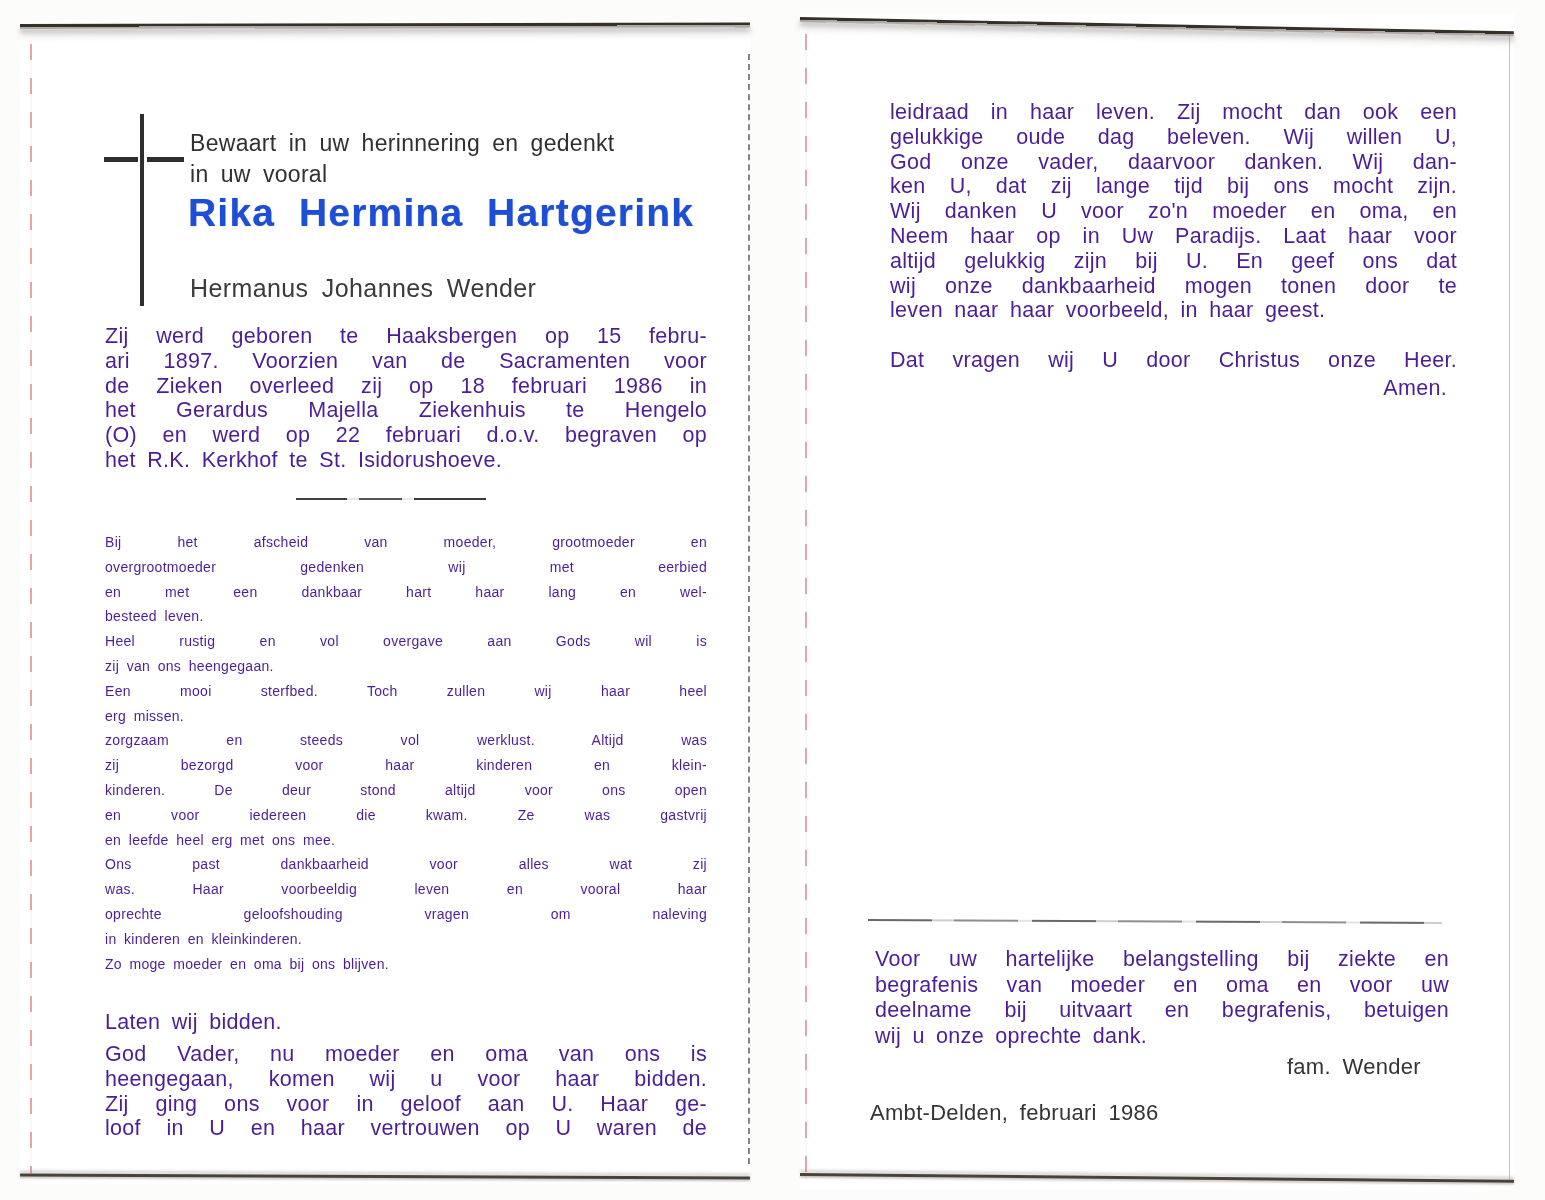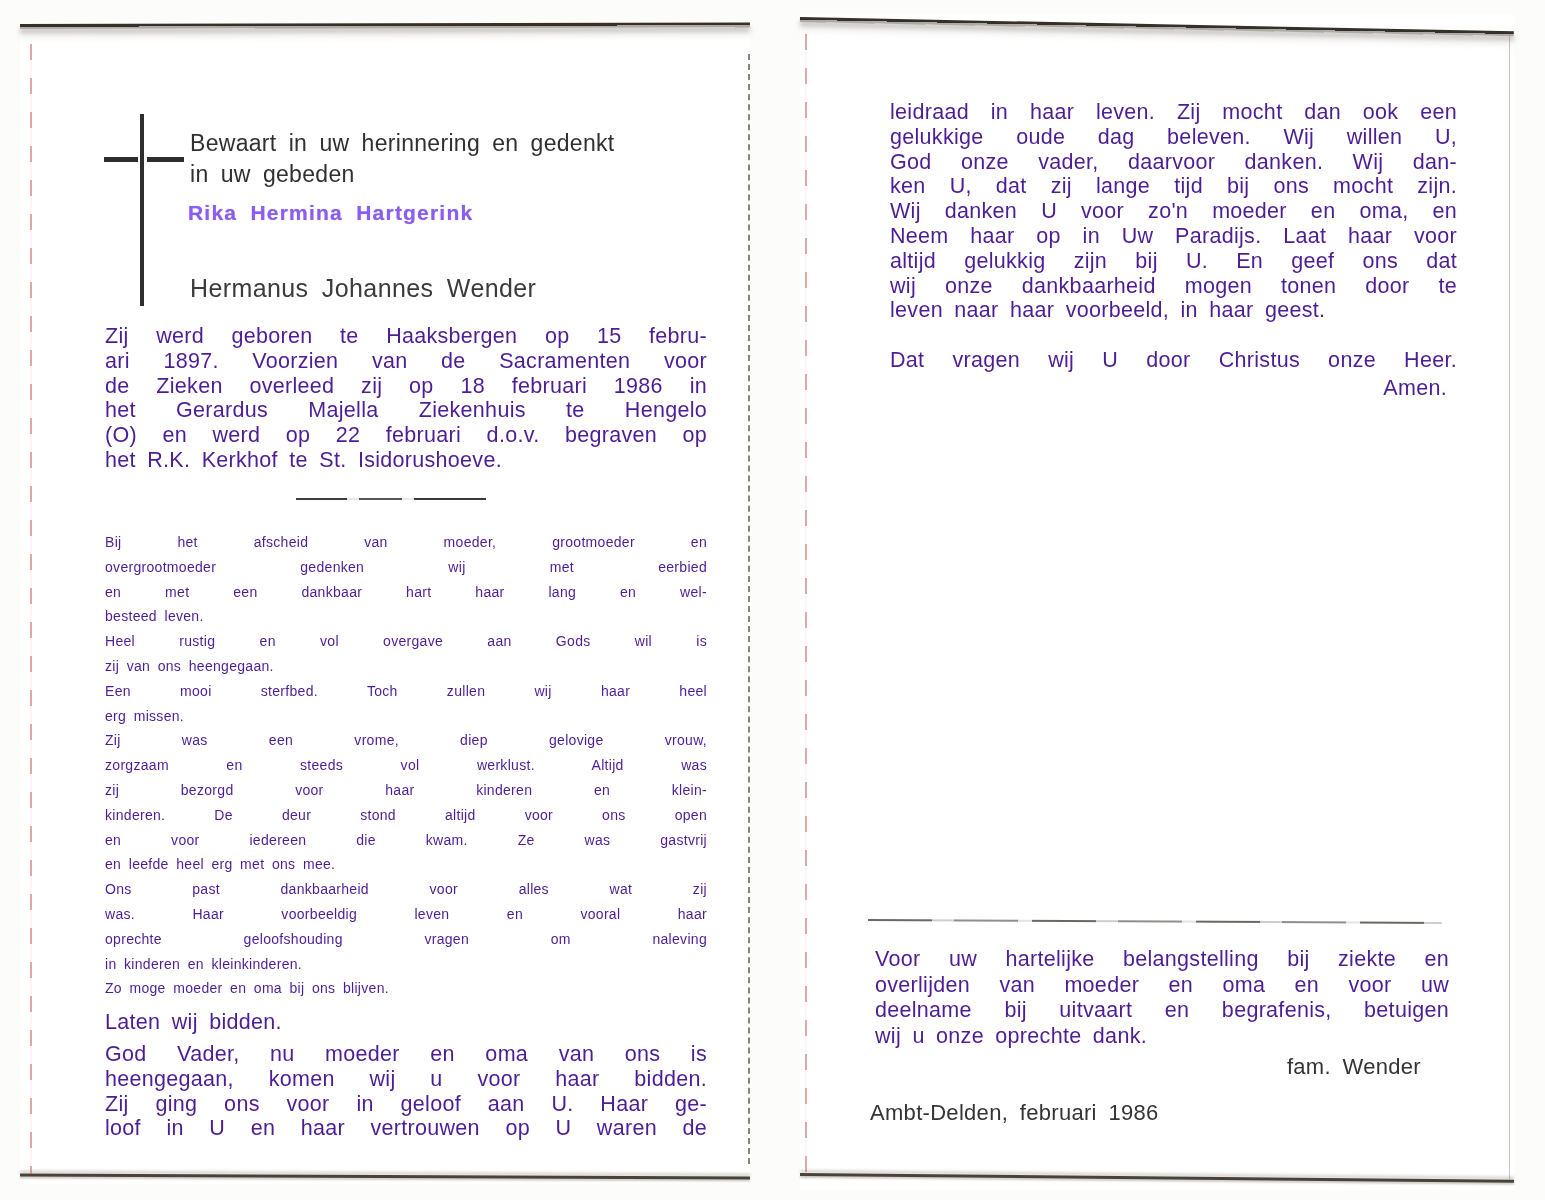--- a/index.html
+++ b/index.html
@@ -39,22 +39,22 @@
   .cross .h1{position:absolute;left:84px;top:133px;width:34px;height:5px;background:#2e2e2e;}
   .cross .h2{position:absolute;left:127px;top:133px;width:37px;height:5px;background:#2e2e2e;}
 
   
   .txt{position:absolute;letter-spacing:.3px;word-spacing:.24em;color:#4c1d95;}
   .line{text-align:justify;text-align-last:justify;white-space:normal;}
   .line.nj{text-align-last:auto;}
   .line.rj{text-align:right;text-align-last:right;}
 
   #intro{left:170px;top:104px;width:520px;font-size:23px;line-height:31px;color:#303030;}
-  #deceased-name{left:168px;top:170px;width:540px;font-size:21px;line-height:38px;
-    font-weight:bold;color:#8b5cf6;letter-spacing:1.2px;word-spacing:.3em;
+  #deceased-name{left:168px;top:170px;width:540px;font-size:39px;line-height:38px;
+    font-weight:bold;color:#1d4ed8;letter-spacing:1.2px;word-spacing:.3em;
     text-shadow:0 0 1px rgba(90,90,90,.55);}
   #relation{left:170px;top:228px;width:300px;font-size:23px;color:#3a3a3a;}
   #spouse-name{left:170px;top:250px;width:460px;font-size:25px;font-weight:normal;
     color:#3b3b3b;letter-spacing:.4px;}
   #bio{left:85px;top:300px;width:602px;font-size:21.5px;line-height:24.8px;}
   #divider-left{position:absolute;left:276px;top:474px;width:190px;height:2px;
     background:linear-gradient(90deg,#3e3e3e 0 27%,rgba(60,60,60,.12) 27% 33%,
       #555 33% 56%,rgba(60,60,60,.1) 56% 62%,#3a3a3a 62% 100%);}
   #memorial{left:85px;top:506px;width:602px;font-size:14px;line-height:24.8px;}
   #prayer-invitation{left:85px;top:986px;width:400px;font-size:21.5px;line-height:24.8px;}
@@ -80,21 +80,21 @@
   <div class="edge right-edge-dark"></div>
 
   <div class="cross">
     <div class="v"></div>
     <div class="h1"></div>
     <div class="h2"></div>
   </div>
 
   <div class="txt" id="intro">
       <div class="line nj">Bewaart in uw herinnering en gedenkt</div>
-      <div class="line nj">in uw gebeden</div>
+      <div class="line nj">in uw vooral</div>
     </div>
 
   <div class="txt" id="deceased-name">Rika Hermina Hartgerink</div>
 
 
   <div class="txt" id="spouse-name">Hermanus Johannes Wender</div>
 
   <div class="txt" id="bio">
       <div class="line">Zij werd geboren te Haaksbergen op 15 febru-</div>
       <div class="line">ari 1897. Voorzien van de Sacramenten voor</div>
@@ -115,21 +115,20 @@
       </div>
       <div class="para">
         <div class="line">Heel rustig en vol overgave aan Gods wil is</div>
         <div class="line nj">zij van ons heengegaan.</div>
       </div>
       <div class="para">
         <div class="line">Een mooi sterfbed. Toch zullen wij haar heel</div>
         <div class="line nj">erg missen.</div>
       </div>
       <div class="para">
-        <div class="line">Zij was een vrome, diep gelovige vrouw,</div>
         <div class="line">zorgzaam en steeds vol werklust. Altijd was</div>
         <div class="line">zij bezorgd voor haar kinderen en klein-</div>
         <div class="line">kinderen. De deur stond altijd voor ons open</div>
         <div class="line">en voor iedereen die kwam. Ze was gastvrij</div>
         <div class="line nj">en leefde heel erg met ons mee.</div>
       </div>
       <div class="para">
         <div class="line">Ons past dankbaarheid voor alles wat zij</div>
         <div class="line">was. Haar voorbeeldig leven en vooral haar</div>
         <div class="line">oprechte geloofshouding vragen om naleving</div>
@@ -173,21 +172,21 @@
     </div>
 
   <div class="txt" id="amen">
     <div class="line rj">Amen.</div>
   </div>
 
   <div id="divider-right"></div>
 
   <div class="txt" id="thanks">
       <div class="line">Voor uw hartelijke belangstelling bij ziekte en</div>
-      <div class="line">overlijden van moeder en oma en voor uw</div>
+      <div class="line">begrafenis van moeder en oma en voor uw</div>
       <div class="line">deelname bij uitvaart en begrafenis, betuigen</div>
       <div class="line nj">wij u onze oprechte dank.</div>
     </div>
 
   <div class="txt" id="signature">
     <div class="line rj" style="padding-right:18px;">fam. Wender</div>
   </div>
 
   <div class="txt" id="place-date">Ambt-Delden, februari 1986</div>
 </div>

